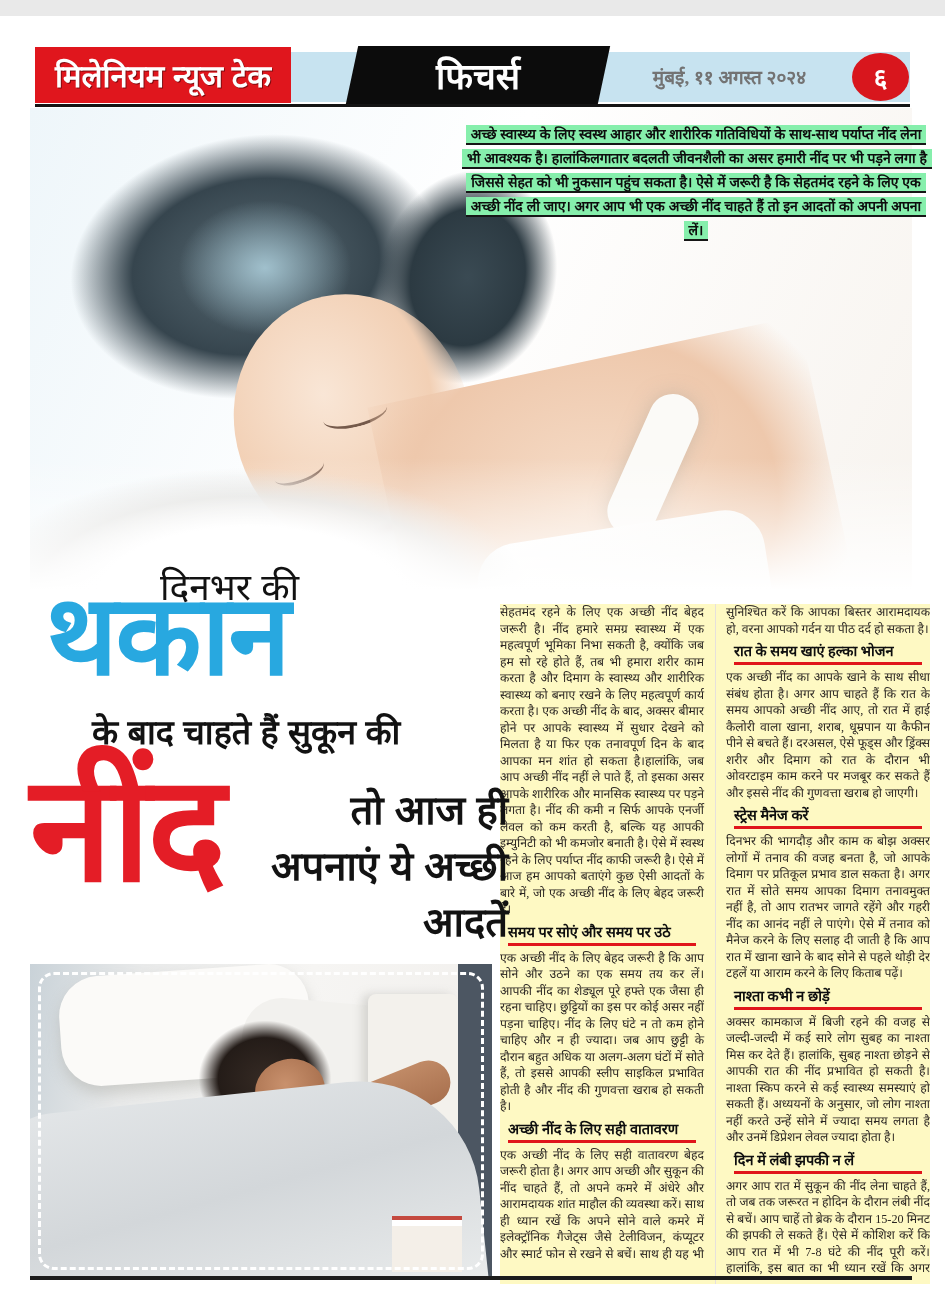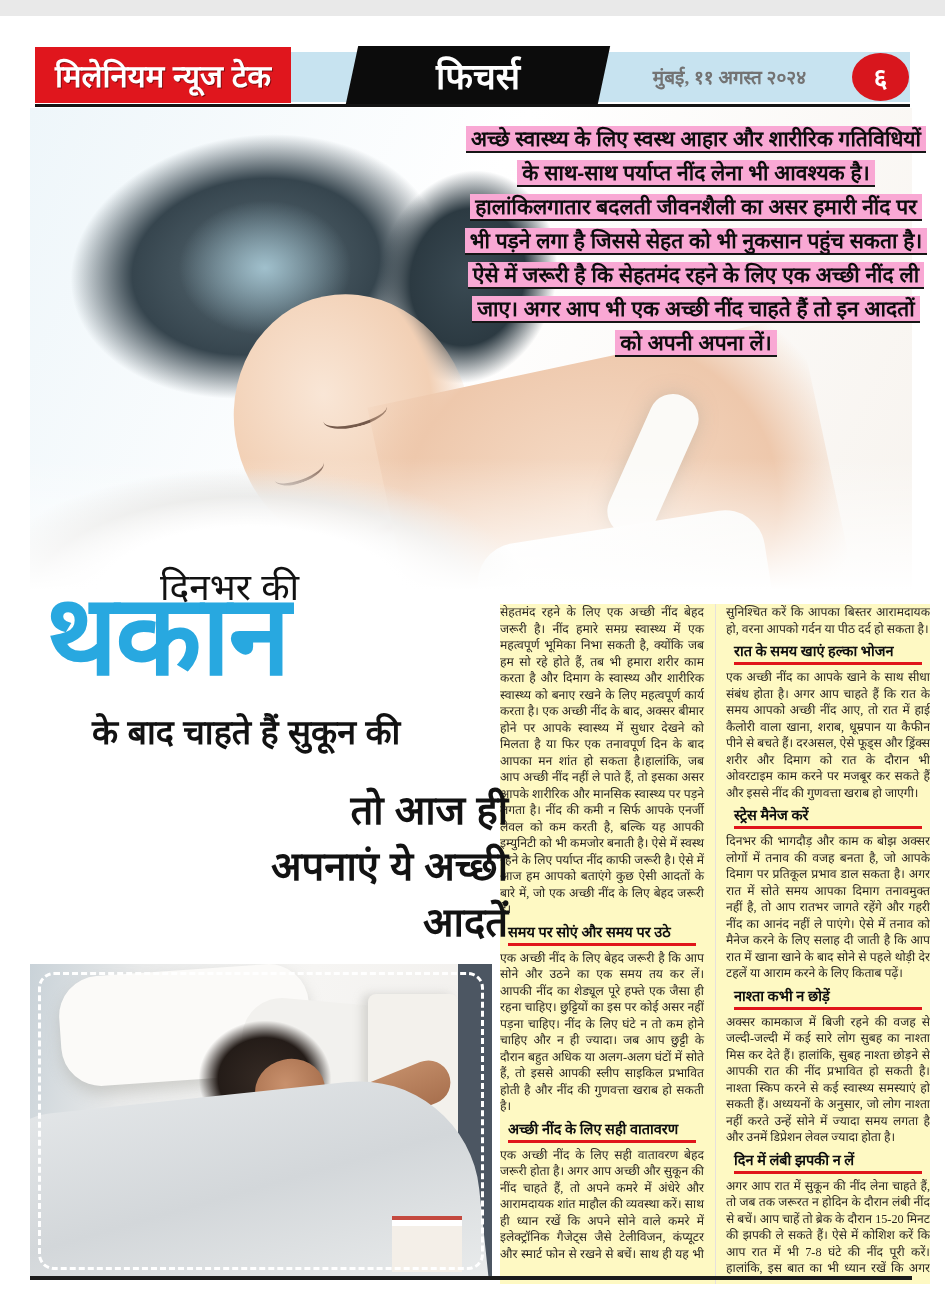--- a/index.html
+++ b/index.html
@@ -41,21 +41,21 @@
               background:radial-gradient(ellipse at 45% 40%,#f6ddc9 0%,#eec8ac 55%,rgba(238,200,172,0) 78%);}
   .h-strap{left:598px;top:282px;width:50px;height:150px;background:#fbfaf7;border-radius:24px;
            transform:rotate(24deg);box-shadow:0 0 18px rgba(180,170,155,.5);}
   .h-top{left:455px;top:418px;width:290px;height:190px;background:linear-gradient(160deg,#ffffff,#efece4);
          border-radius:40px;transform:rotate(-9deg);}
   .h-pillow{left:-60px;top:360px;width:560px;height:260px;
             background:radial-gradient(closest-side,#ffffff 55%,rgba(226,226,224,0.9) 78%,rgba(226,226,224,0));}
   .h-fade{left:0;bottom:0;width:100%;height:150px;background:linear-gradient(rgba(255,255,255,0),#ffffff 88%);}
   
   .intro{position:absolute;left:462px;top:106px;width:468px;text-align:center;z-index:5;}
-  .intro span{font-weight:bold;font-size:21px;line-height:34px;color:#0d0d0d;background:#f9a8d4;
+  .intro span{font-weight:bold;font-size:14px;line-height:24px;color:#0d0d0d;background:#86efac;
               padding:1px 5px;border-bottom:2.5px solid #161616;
               -webkit-box-decoration-break:clone;box-decoration-break:clone;}
   
   .kicker{position:absolute;left:160px;top:544px;font-size:37px;font-weight:normal;color:#121212;z-index:6;}
   .word-blue{position:absolute;left:46px;top:558px;font-size:112px;line-height:1.1;font-weight:bold;
              color:#28a8e0;z-index:6;letter-spacing:-2px;}
   .mid-line{position:absolute;left:92px;top:692px;font-size:34px;font-weight:bold;color:#121212;z-index:6;}
   .word-red{position:absolute;left:30px;top:728px;font-size:148px;line-height:1.15;font-weight:bold;
             color:#e41d26;z-index:6;letter-spacing:-3px;}
   .tail{position:absolute;left:240px;top:766px;width:268px;text-align:right;font-size:40px;
@@ -129,20 +129,21 @@
     <div class="h-fade"></div>
   </div>
 
   <div class="intro">
     <span>अच्छे स्वास्थ्य के लिए स्वस्थ आहार और शारीरिक गतिविधियों के साथ-साथ पर्याप्त नींद लेना भी आवश्यक है। हालांकिलगातार बदलती जीवनशैली का असर हमारी नींद पर भी पड़ने लगा है जिससे सेहत को भी नुकसान पहुंच सकता है। ऐसे में जरूरी है कि सेहतमंद रहने के लिए एक अच्छी नींद ली जाए। अगर आप भी एक अच्छी नींद चाहते हैं तो इन आदतों को अपनी अपना लें।</span>
   </div>
 
   <div class="kicker">दिनभर की</div>
   <div class="word-blue">थकान</div>
   <div class="mid-line">के बाद चाहते हैं सुकून की</div>
+  <div class="word-red">नींद</div>
   <div class="tail">तो आज ही
 अपनाएं ये अच्छी
 आदतें</div>
 
   <div class="cols">
     <p>सेहतमंद रहने के लिए एक अच्छी नींद बेहद जरूरी है। नींद हमारे समग्र स्वास्थ्य में एक महत्वपूर्ण भूमिका निभा सकती है, क्योंकि जब हम सो रहे होते हैं, तब भी हमारा शरीर काम करता है और दिमाग के स्वास्थ्य और शारीरिक स्वास्थ्य को बनाए रखने के लिए महत्वपूर्ण कार्य करता है। एक अच्छी नींद के बाद, अक्सर बीमार होने पर आपके स्वास्थ्य में सुधार देखने को मिलता है या फिर एक तनावपूर्ण दिन के बाद आपका मन शांत हो सकता है।हालांकि, जब आप अच्छी नींद नहीं ले पाते हैं, तो इसका असर आपके शारीरिक और मानसिक स्वास्थ्य पर पड़ने लगता है। नींद की कमी न सिर्फ आपके एनर्जी लेवल को कम करती है, बल्कि यह आपकी इम्युनिटी को भी कमजोर बनाती है। ऐसे में स्वस्थ रहने के लिए पर्याप्त नींद काफी जरूरी है। ऐसे में आज हम आपको बताएंगे कुछ ऐसी आदतों के बारे में, जो एक अच्छी नींद के लिए बेहद जरूरी हैं।</p>
 
     <h3>समय पर सोएं और समय पर उठे</h3>
     <p>एक अच्छी नींद के लिए बेहद जरूरी है कि आप सोने और उठने का एक समय तय कर लें। आपकी नींद का शेड्यूल पूरे हफ्ते एक जैसा ही रहना चाहिए। छुट्टियों का इस पर कोई असर नहीं पड़ना चाहिए। नींद के लिए घंटे न तो कम होने चाहिए और न ही ज्यादा। जब आप छुट्टी के दौरान बहुत अधिक या अलग-अलग घंटों में सोते हैं, तो इससे आपकी स्लीप साइकिल प्रभावित होती है और नींद की गुणवत्ता खराब हो सकती है।</p>
 

